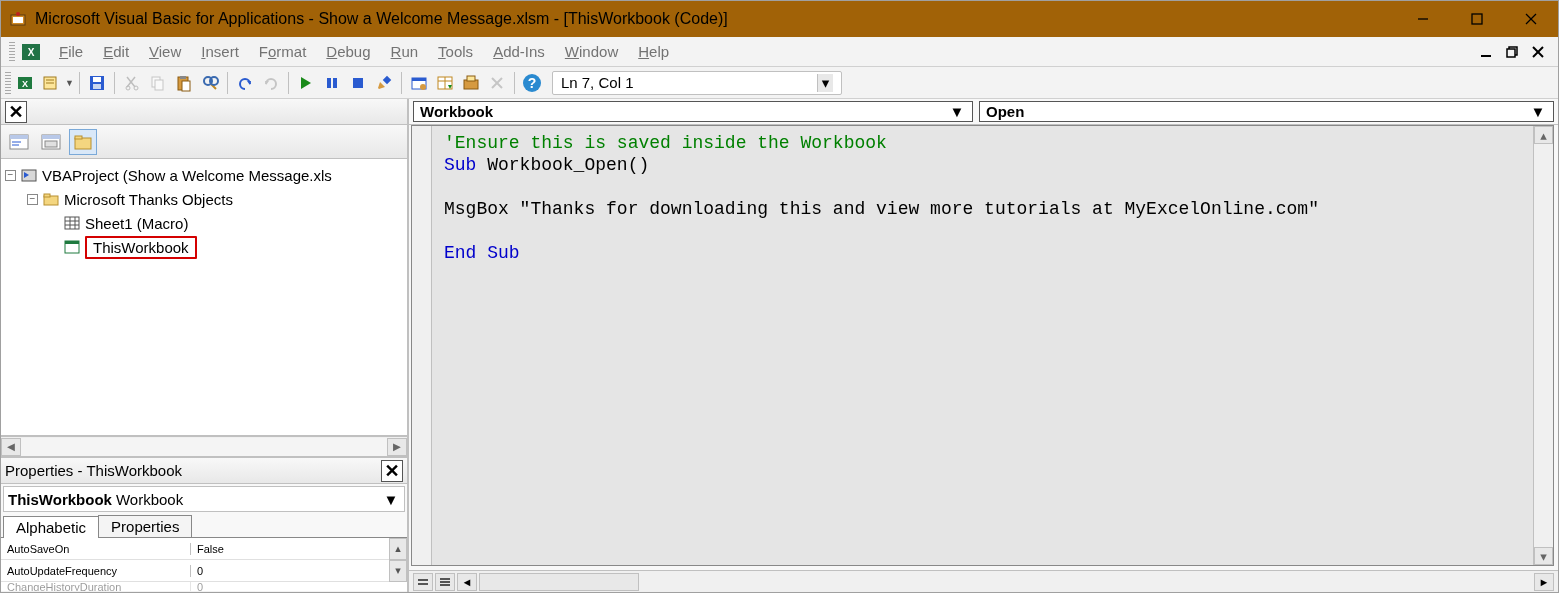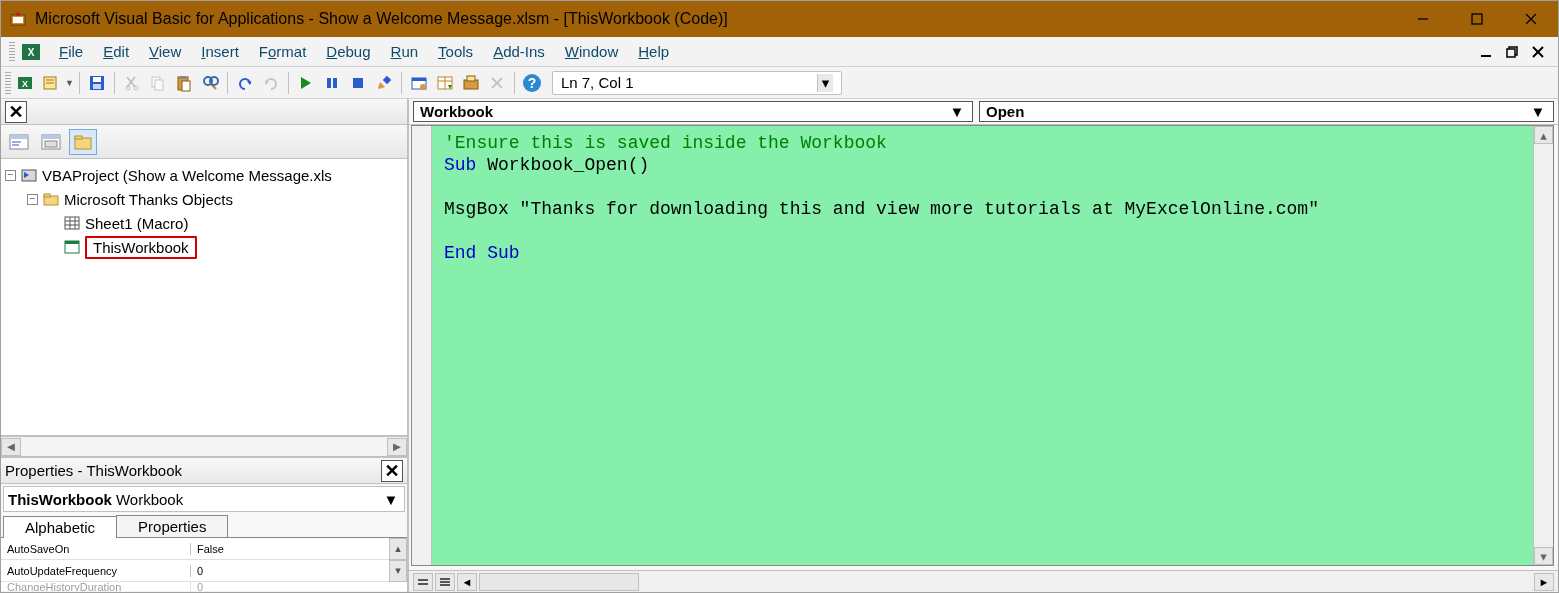--- a/index.html
+++ b/index.html
@@ -52,21 +52,21 @@
     width: 6px; height: 20px; margin: 0 4px;
     background: repeating-linear-gradient(to bottom, #a9a9a9 0 1px, transparent 1px 3px);
   }
   .menu-icon {
     width: 24px; height: 24px; margin-right: 6px;
     display:flex;align-items:center;justify-content:center;
   }
   .menu-item {
     padding: 4px 10px;
     font-size: 15px;
-    color: #0c4a6e;
+    color: #737373;
   }
   .menu-item u { text-decoration: underline; }
   .mdi-controls { margin-left:auto; display:flex; gap:6px; padding-right:6px;}
   .mdi-btn { width:20px;height:20px;display:flex;align-items:center;justify-content:center;font-size:16px;font-weight:bold;color:#000;}
   
   .toolbar {
     height: 32px;
     background: #f3f3f3;
     border-bottom: 1px solid #d0d0d0;
     display: flex;
@@ -205,21 +205,21 @@
   .props-select .dd { margin-left:auto; width:18px;height:100%;display:flex;align-items:center;justify-content:center;}
   .props-tabs {
     display:flex;
     border-bottom:1px solid #888;
     padding-left:2px;
     font-size:15px;
     align-items:flex-end;
     height:24px;
   }
   .props-tab {
-    padding: 2px 21px;
+    padding: 2px 12px;
     border:1px solid #888;
     border-bottom:none;
     background:#f4f4f4;
     margin-right:-1px;
   }
   .props-tab.active {
     background:#fff;
     position:relative;
     top:1px;
   }
@@ -263,21 +263,21 @@
     display:flex;align-items:center;
     padding:0 6px;
     font-size:15px;
     font-weight:bold;
   }
   .ed-select.first { flex: 0 0 560px; }
   .ed-select .dd { margin-left:auto; width:18px;display:flex;align-items:center;justify-content:center;}
   .editor-area {
     flex:1;
     display:flex;
-    background:#86efac;
+    background:#e5e5e5;
     border:1px solid #888;
     margin: 0 4px 4px 2px;
     position:relative;
   }
   .margin-bar {
     width:20px;
     background:#f0f0f0;
     border-right:1px solid #c0c0c0;
   }
   .code {

